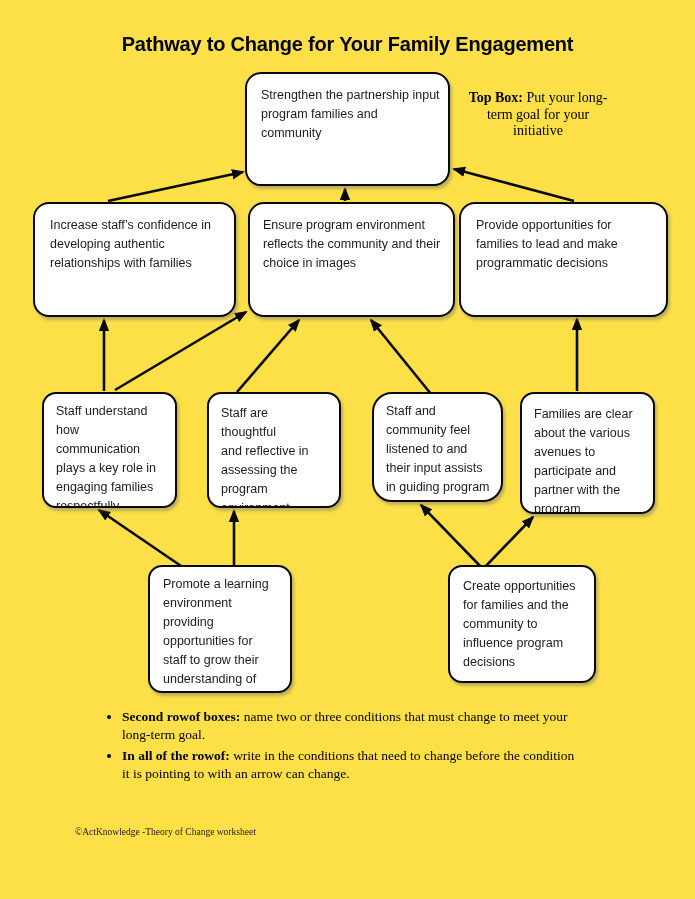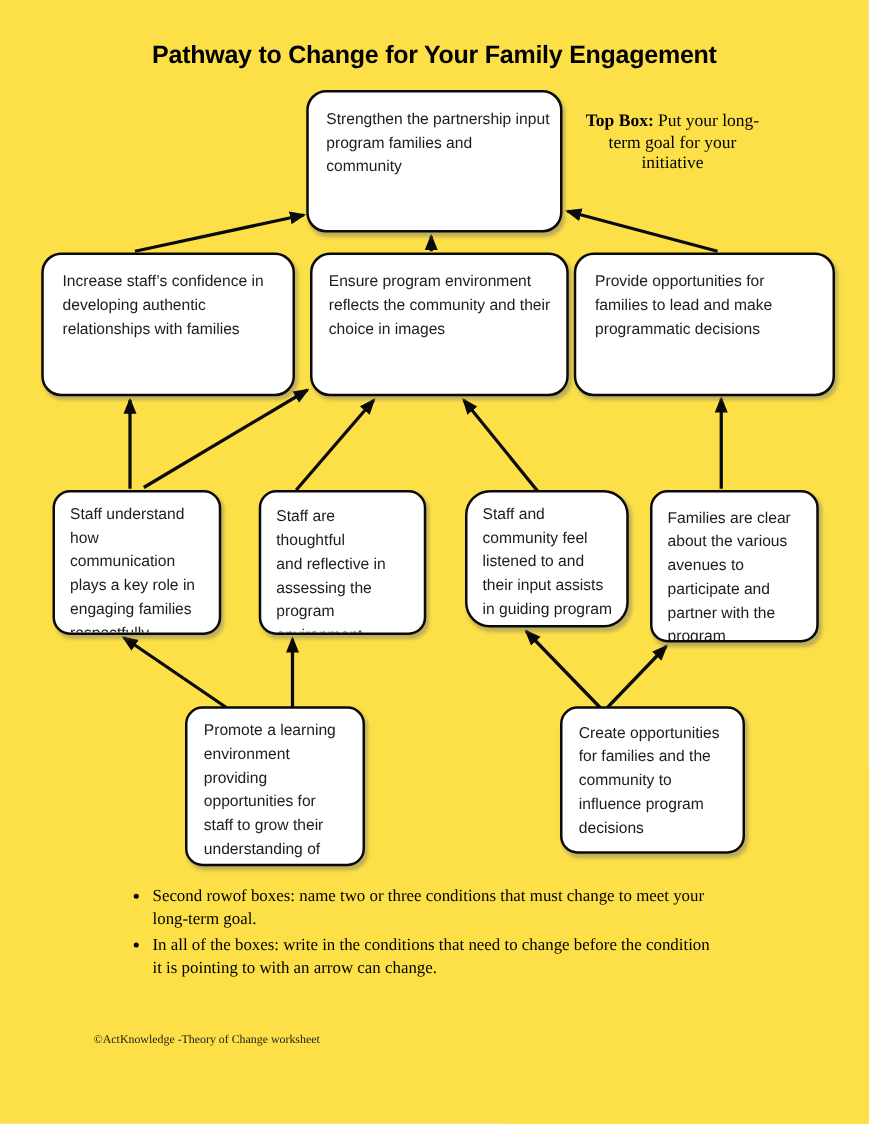--- a/index.html
+++ b/index.html
@@ -70,21 +70,21 @@
     left: 100px;
     top: 708px;
     width: 492px;
     font-family: "Liberation Serif", serif;
     font-size: 13.5px;
     line-height: 1.33;
     color: #000000;
   }
   .instructions ul { padding-left: 22px; width: 478px; }
   .instructions li { margin-bottom: 3px; }
-  .instructions b { font-weight: normal; }
+  .instructions b { font-weight: bold; }
   .footer {
     position: absolute;
     left: 75px;
     top: 827px;
     font-family: "Liberation Serif", serif;
     font-size: 9.5px;
     color: #1a1a1a;
   }
 </style>
 </head>
@@ -164,19 +164,19 @@
 family engagement</div>
   <div class="box box-r4b">Create opportunities
 for families and the
 community to
 influence program
 decisions</div>
 
   <div class="instructions">
     <ul>
       <li><b>Second rowof boxes:</b><span> name two or three conditions that  must change to meet your long-term goal.</span></li>
-      <li><b>In all of the boxes:</b><span> write in the conditions that need to change before the condition it is pointing to with an arrow can change.</span></li>
+      <li><b>In all of the rowof:</b><span> write in the conditions that need to change before the condition it is pointing to with an arrow can change.</span></li>
     </ul>
   </div>
 
   <div class="footer">©ActKnowledge -Theory of Change worksheet</div>
 
 </div>
 
 </body></html>

